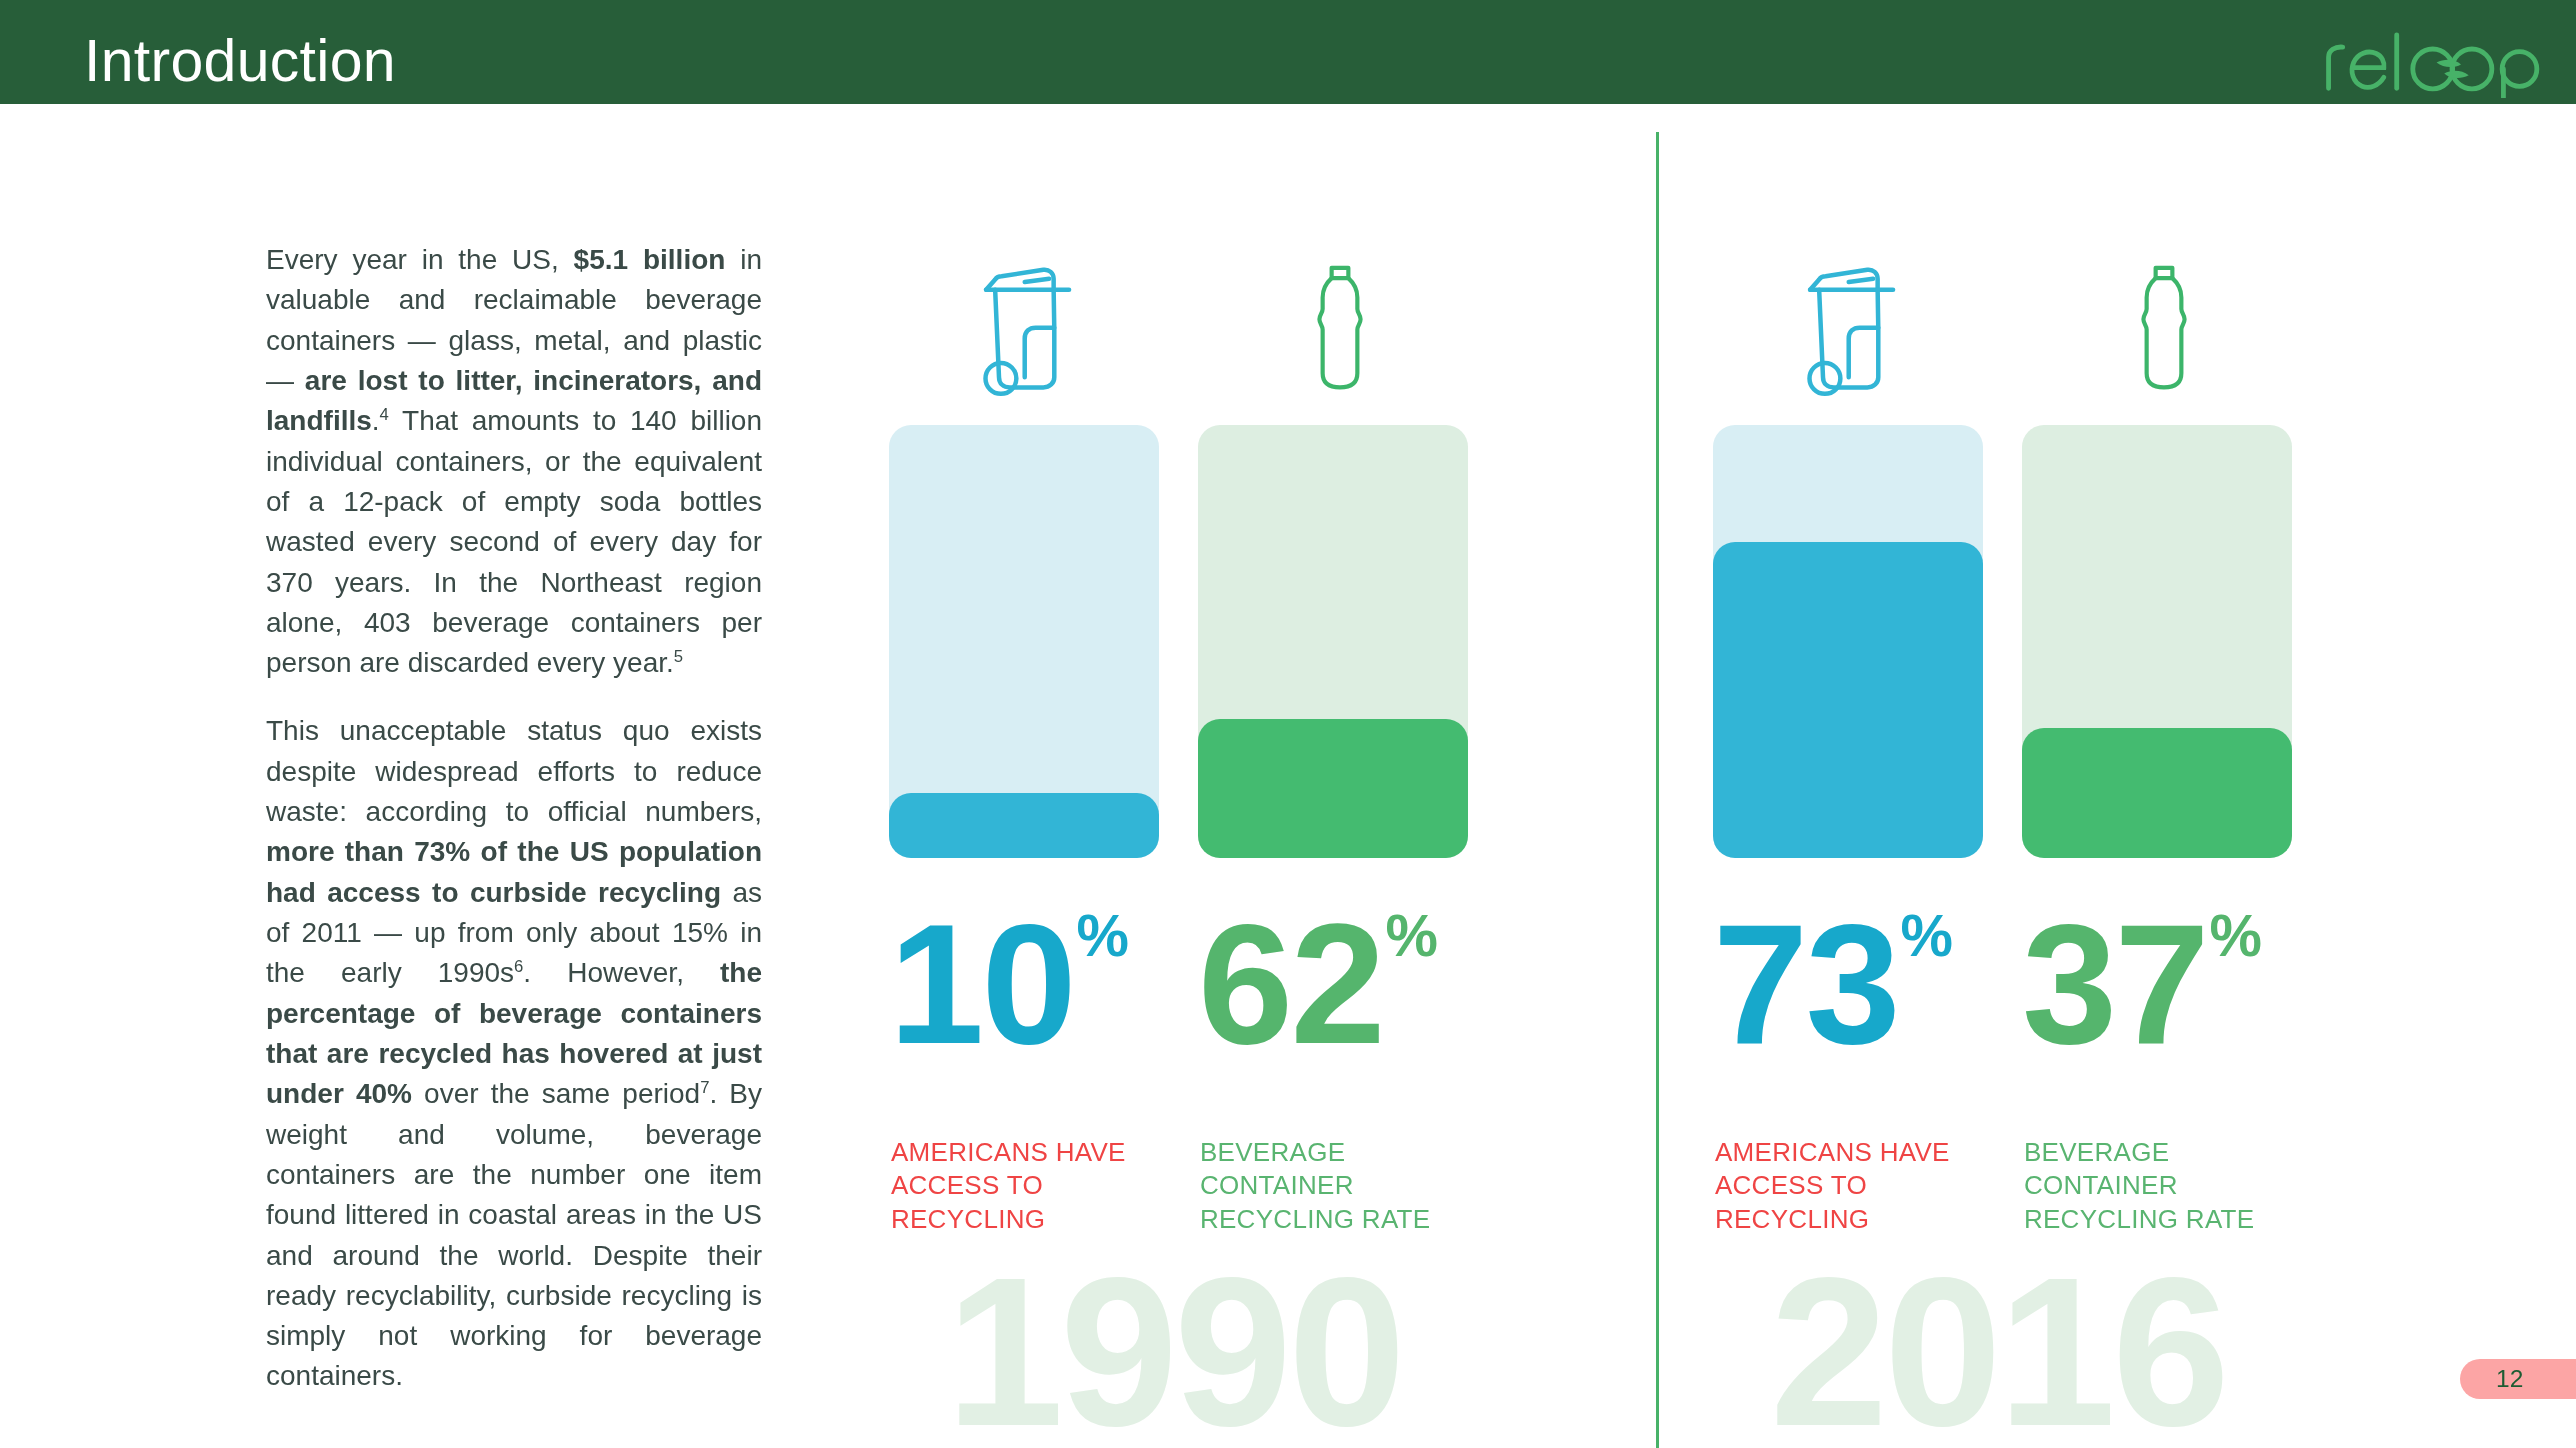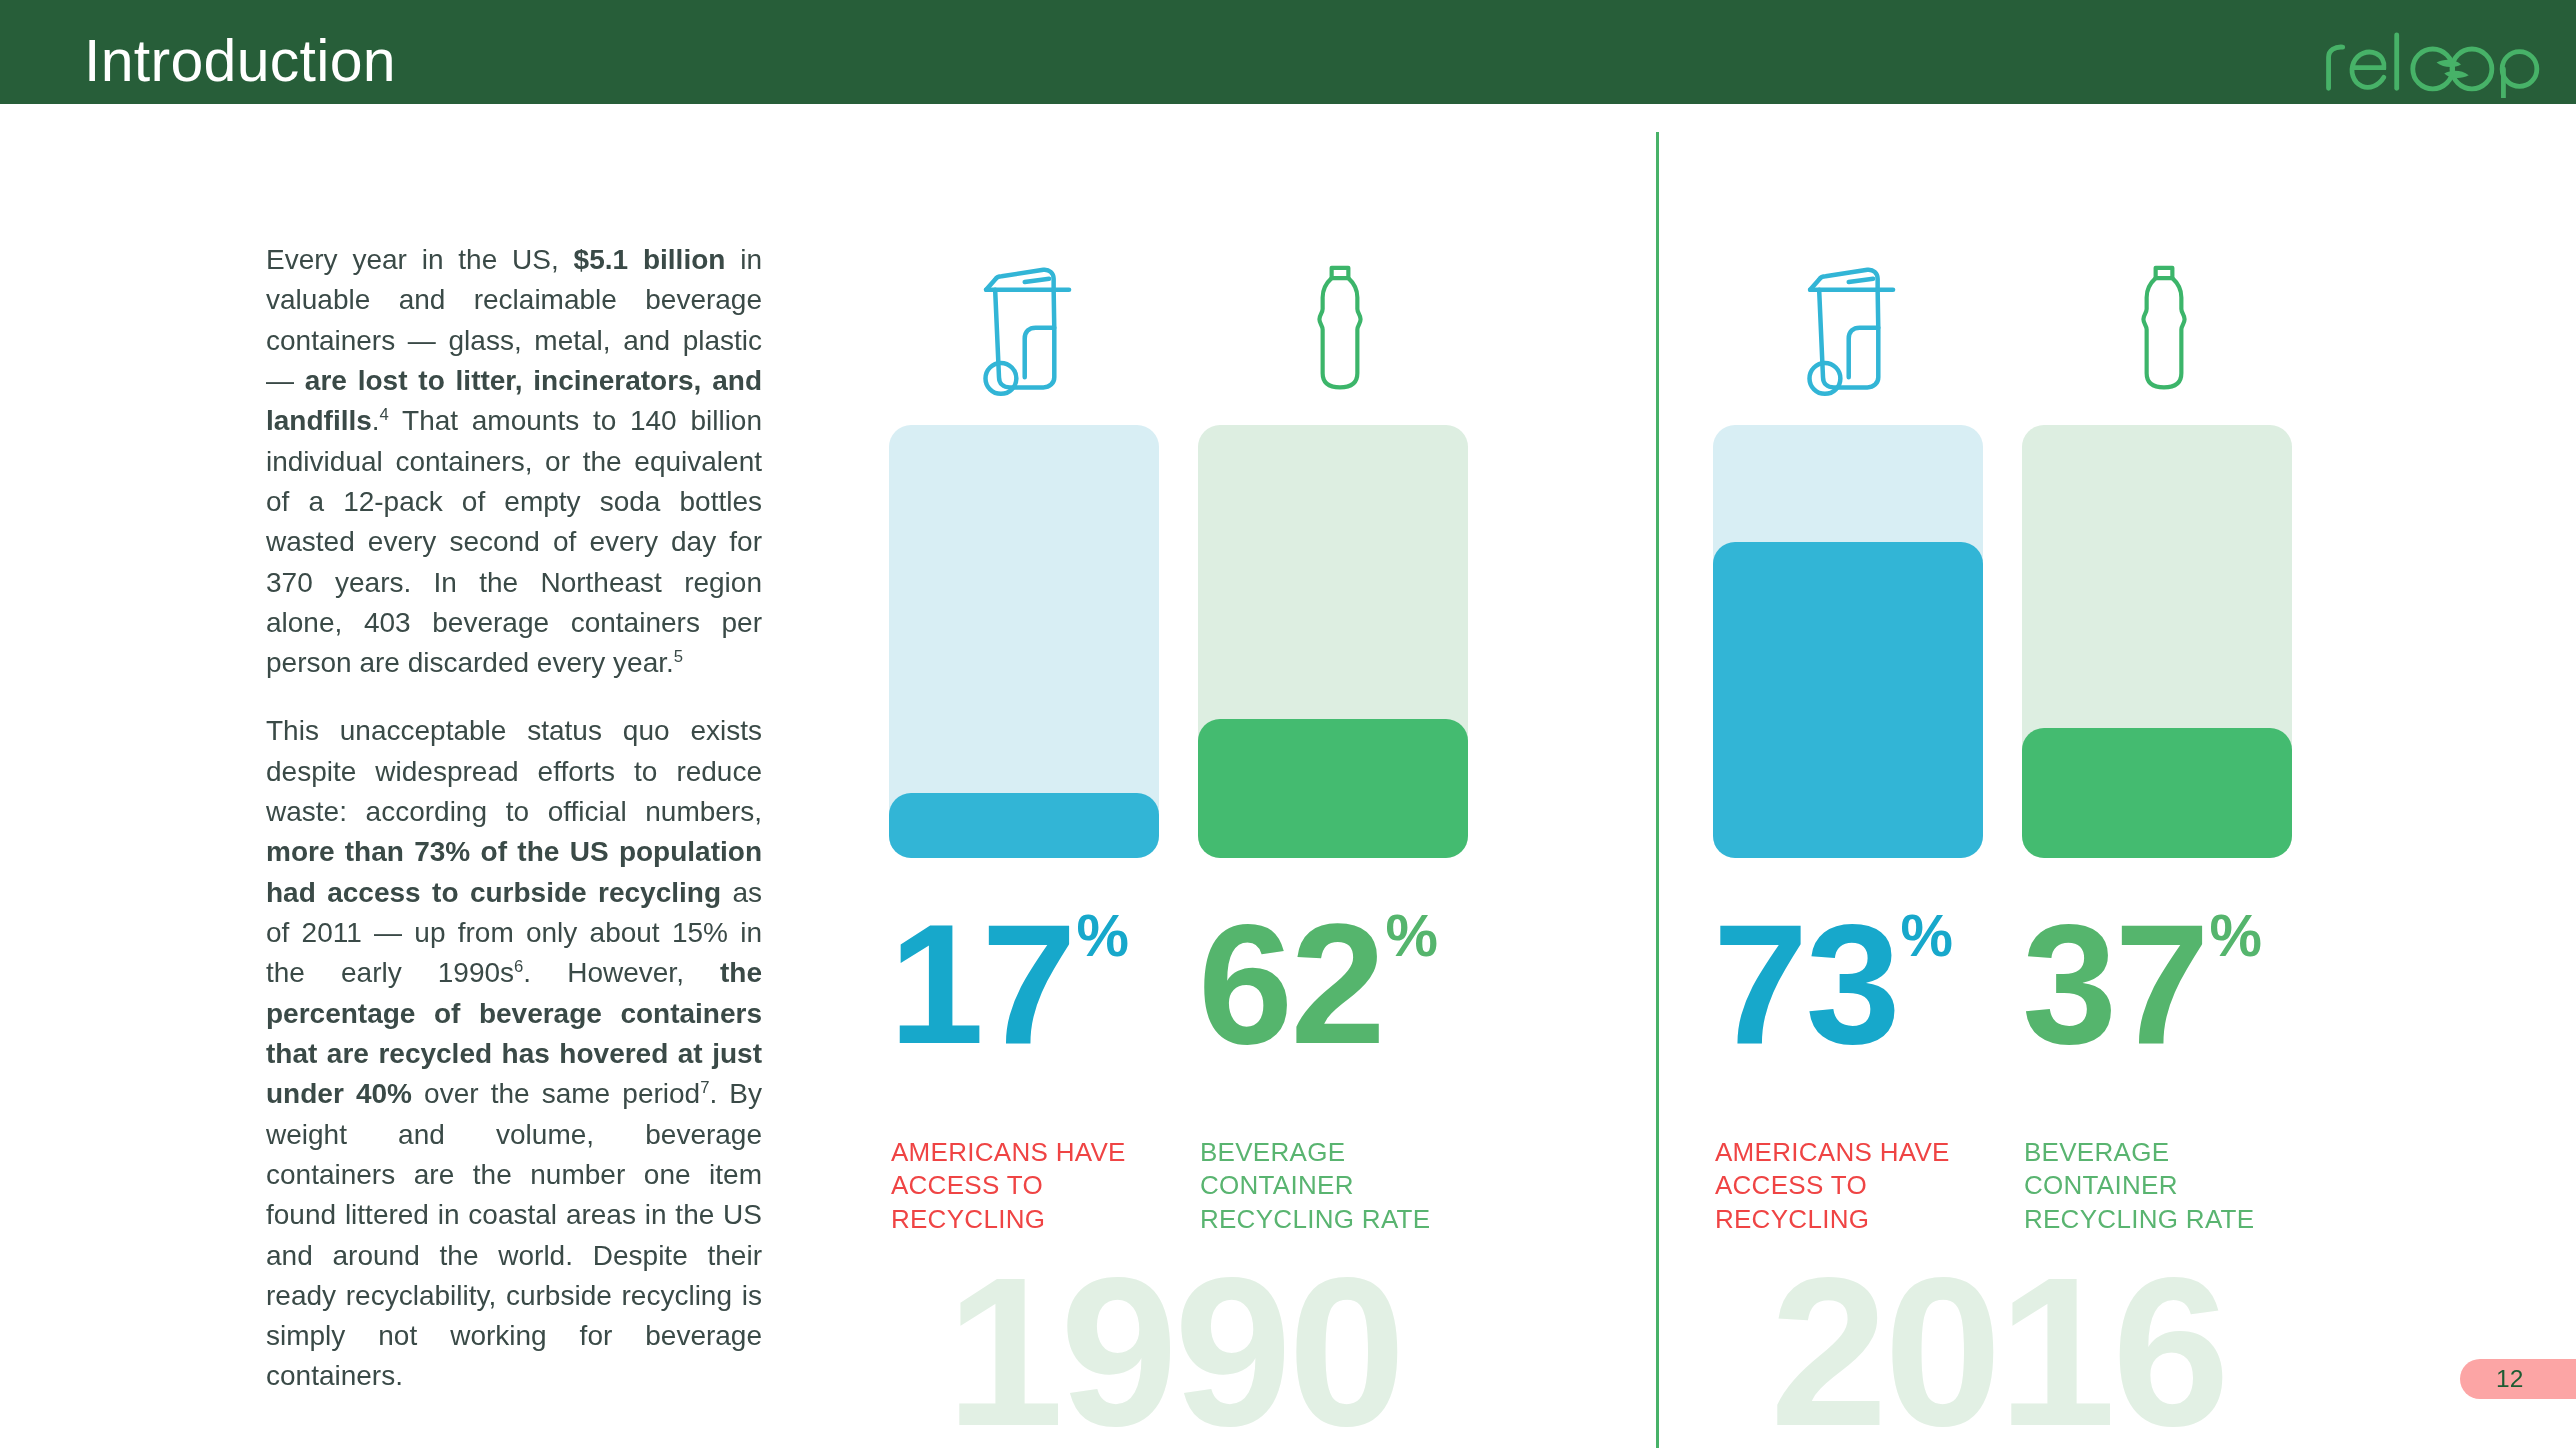--- a/index.html
+++ b/index.html
@@ -164,21 +164,21 @@
           <circle cx="29" cy="178" r="24"></circle>
         </g>
       </svg>
     </div>
 
     <div class="bar-track cy">
       <div class="bar-fill cy" style="height: 15%;"></div>
     </div>
 
     <div class="bignum cy">
-      <span class="val">17</span><span class="pct">%</span>
+      <span class="val">10</span><span class="pct">%</span>
     </div>
 
     <div class="caption cy">
       <div>AMERICANS HAVE</div>
       <div>ACCESS TO RECYCLING</div>
     </div>
   </div>
 
   <div class="col b">
     <div class="icon-wrap">

